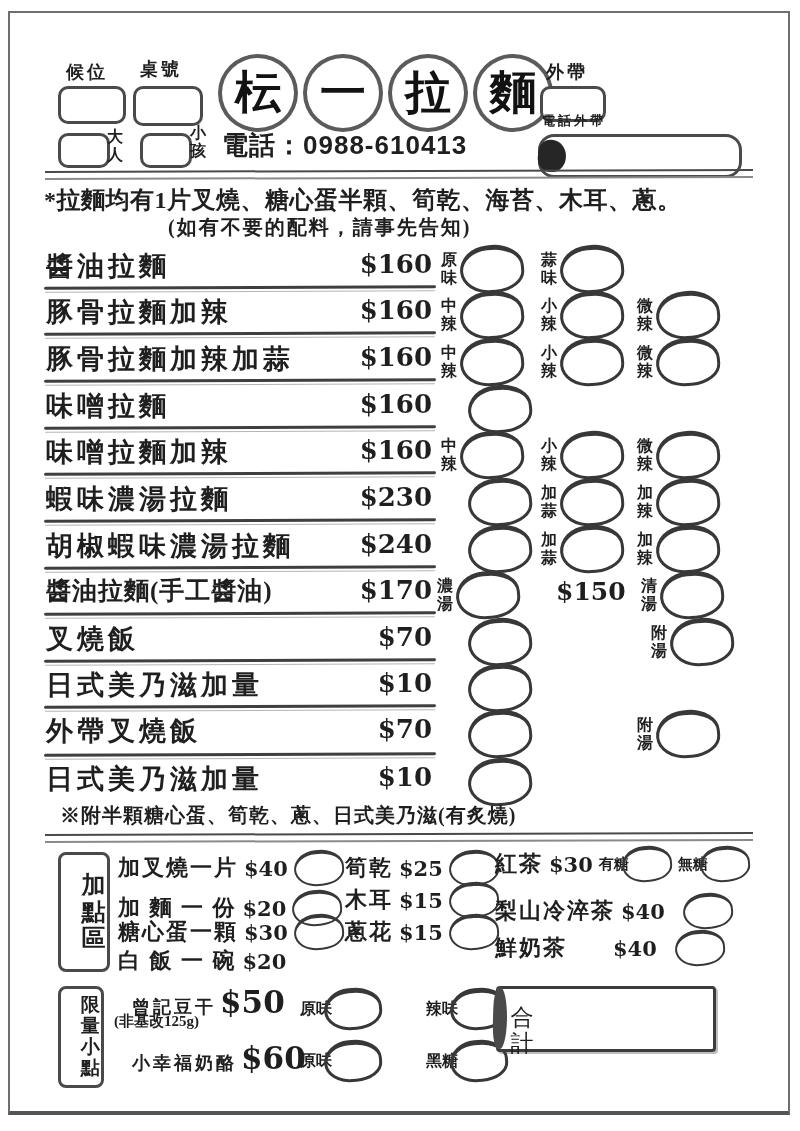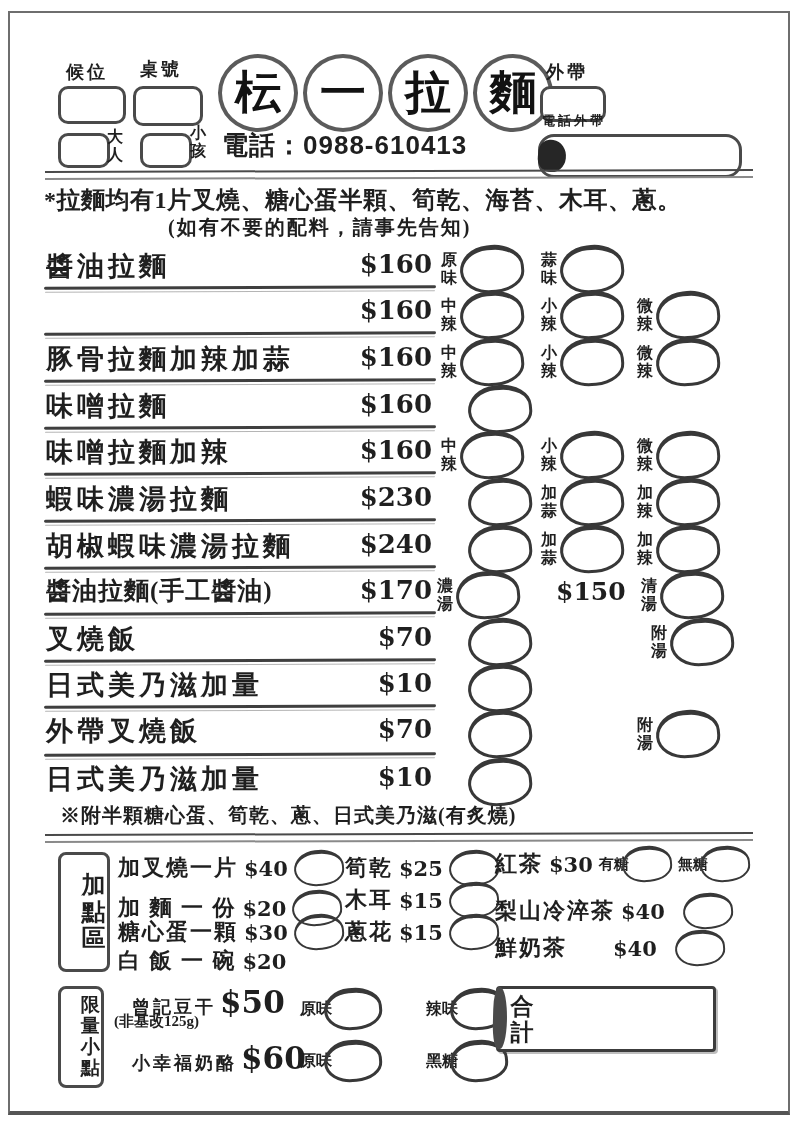--- a/index.html
+++ b/index.html
@@ -54,21 +54,21 @@
   .aname{font-size:22px;font-weight:600;letter-spacing:2px;}
   .aprice{font-size:21px;font-weight:bold;font-family:"DejaVu Serif",serif;}
   .lname{font-size:18px;font-weight:700;letter-spacing:3px;margin-left:18px;}
   .lsub{font-size:15px;font-weight:600;letter-spacing:0;}
   .lprice{font-size:31px;font-weight:bold;font-family:"DejaVu Serif",serif;}
   
   .totalbox{position:absolute;border:3px solid #3c3c3c;border-radius:4px;background:#fff;
             box-shadow:2px 2px 0 rgba(70,70,70,.35);}
   .total-strip{position:absolute;left:-6px;top:-2px;width:14px;height:104%;
             background:#4a4a4a;border-radius:40% 60% 50% 45%;transform:rotate(1.5deg);}
-  .total-label{position:absolute;left:10px;top:5px;font-size:23px;font-weight:bold;
+  .total-label{position:absolute;left:10px;top:16px;font-size:23px;font-weight:normal;
             line-height:1.15;}
 </style>
 </head>
 <body>
 
 <div class="page">
   <div class="frame"></div>
 
   <div class="abs hlabel" style="left:66px;top:60px;">候位</div>
   <div class="abs hbox" style="left:58px;top:86px;width:62px;height:32px;"></div>
@@ -119,20 +119,21 @@
         <span class="circle"></span>
       </span>
     <span class="slot" style="left:540px;">
         <span class="vlabel">蒜味</span>
         <span class="circle"></span>
       </span>
     <div class="mrule" style="position:absolute;left:44px;top:40px;width:392px;"></div>
   </div>
 
   <div class="mrow" style="top:292px;">
+    <span class="mname">豚骨拉麵加辣</span>
     <span class="mprice">$160</span>
     <span class="slot" style="left:440px;">
         <span class="vlabel">中辣</span>
         <span class="circle"></span>
       </span>
     <span class="slot" style="left:540px;">
         <span class="vlabel">小辣</span>
         <span class="circle"></span>
       </span>
     <span class="slot" style="left:636px;">

